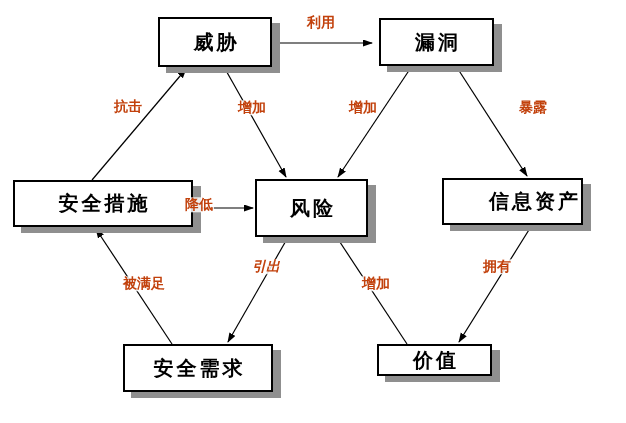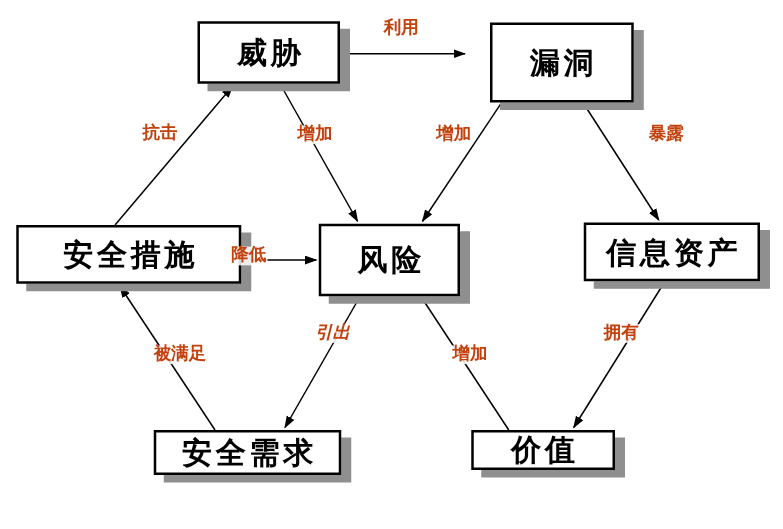--- a/index.html
+++ b/index.html
@@ -32,21 +32,21 @@
     box-sizing: border-box;
     background: #ffffff;
     border: 2px solid #000000;
     box-shadow: 8px 6px 0 #8f8f8f;
     display: flex;
     align-items: center;
     justify-content: center;
     z-index: 2;
   }
   .node .node-label {
-    font-size: 24px;
+    font-size: 20px;
     font-weight: bold;
     color: #000000;
     letter-spacing: 3px;
     text-indent: 3px;
     white-space: nowrap;
   }
   .edge-label {
     position: absolute;
     transform: translate(-50%, -50%);
     font-size: 14px;
@@ -77,33 +77,33 @@
       <line x1="166" y1="208" x2="253" y2="208" stroke="#000000" stroke-width="1.2" marker-end="url(#arrowhead)"></line>
       <line x1="172" y1="344" x2="96" y2="229" stroke="#000000" stroke-width="1.2" marker-end="url(#arrowhead)"></line>
       <line x1="295" y1="225" x2="228" y2="342" stroke="#000000" stroke-width="1.2" marker-end="url(#arrowhead)"></line>
       <line x1="407" y1="344" x2="330" y2="227" stroke="#000000" stroke-width="1.2" marker-end="url(#arrowhead)"></line>
       <line x1="532" y1="225" x2="459" y2="342" stroke="#000000" stroke-width="1.2" marker-end="url(#arrowhead)"></line>
     </svg>
   <div id="node-layer">
       <div class="node" style="left: 158px; top: 17px; width: 114px; height: 50px;">
         <span class="node-label">威胁</span>
       </div>
-      <div class="node" style="left: 392px; top: 18px; width: 115px; height: 64px;">
+      <div class="node" style="left: 379px; top: 18px; width: 115px; height: 48px;">
         <span class="node-label">漏洞</span>
       </div>
       <div class="node" style="left: 13px; top: 180px; width: 180px; height: 47px;">
         <span class="node-label">安全措施</span>
       </div>
       <div class="node" style="left: 255px; top: 179px; width: 113px; height: 58px;">
         <span class="node-label">风险</span>
       </div>
-      <div class="node" style="left: 467px; top: 178px; width: 141px; height: 47px;">
+      <div class="node" style="left: 442px; top: 178px; width: 141px; height: 47px; justify-content: flex-end;">
         <span class="node-label">信息资产</span>
       </div>
-      <div class="node" style="left: 123px; top: 344px; width: 150px; height: 36px;">
+      <div class="node" style="left: 123px; top: 344px; width: 150px; height: 48px;">
         <span class="node-label">安全需求</span>
       </div>
       <div class="node" style="left: 377px; top: 344px; width: 115px; height: 32px;">
         <span class="node-label">价值</span>
       </div>
     </div>
   <div id="label-layer">
       <div class="edge-label" style="left: 321px; top: 23px;">利用</div>
       <div class="edge-label" style="left: 128px; top: 108px; font-family: Liberation Mono, monospace;">抗击</div>
       <div class="edge-label" style="left: 252px; top: 108px;">增加</div>

